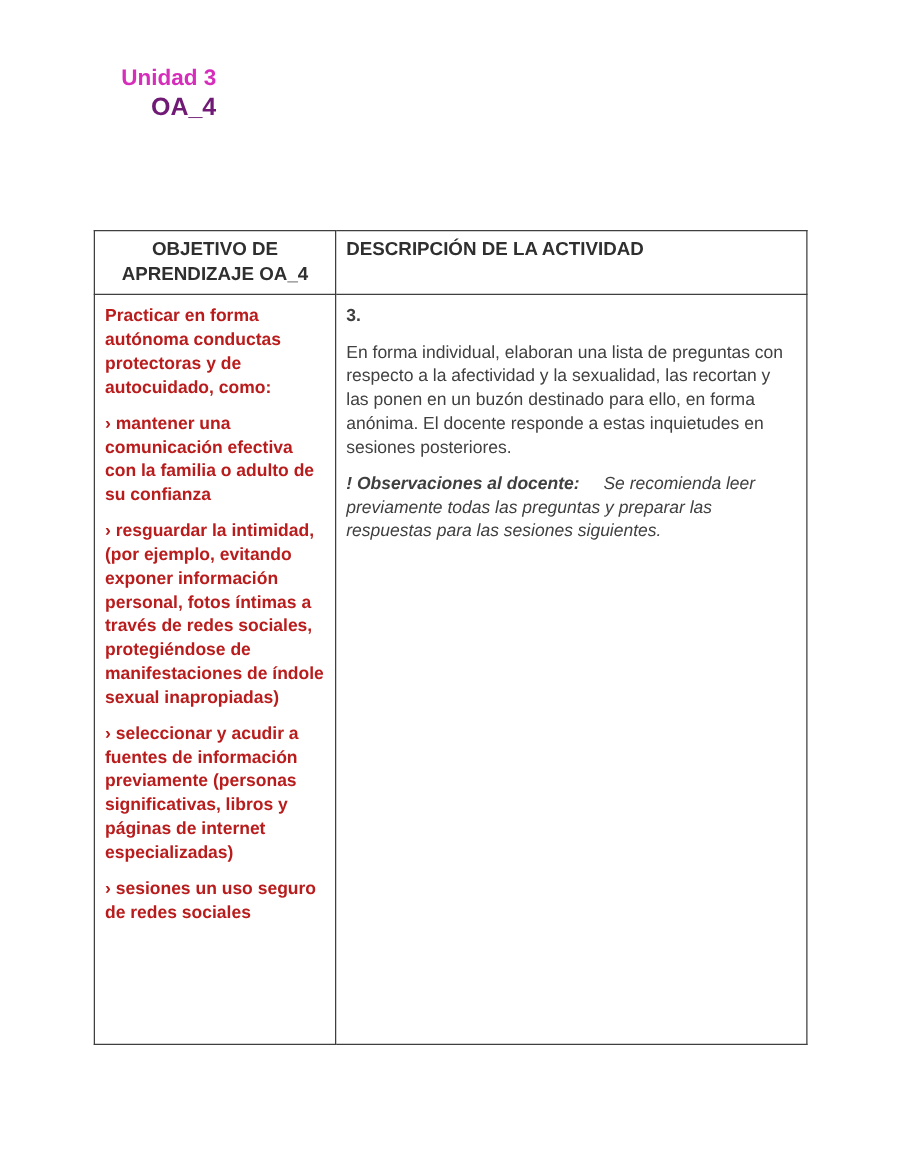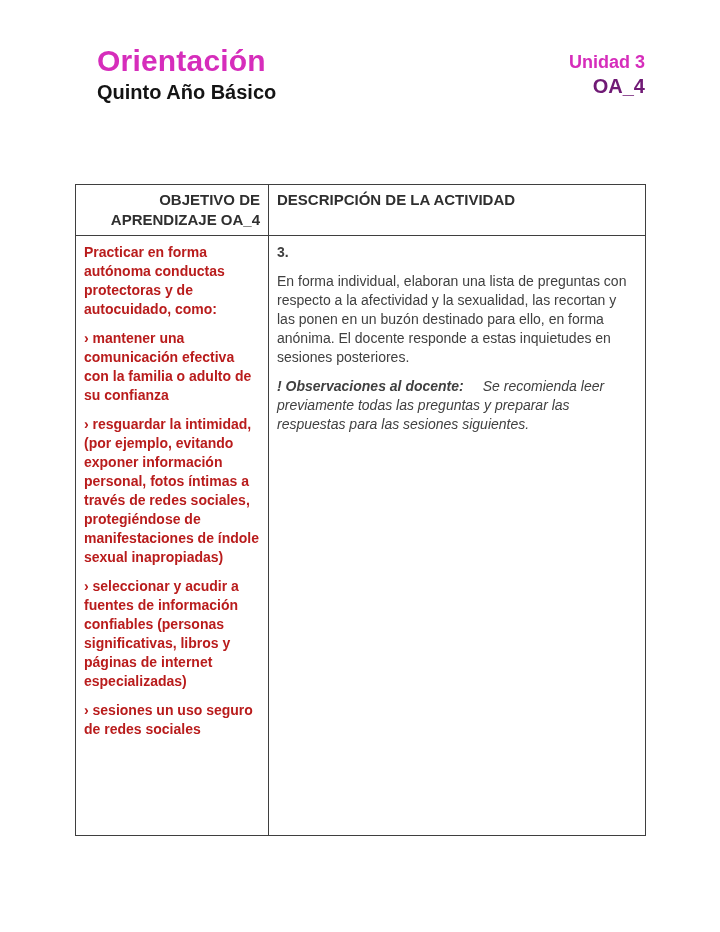--- a/index.html
+++ b/index.html
@@ -92,21 +92,21 @@
   .col-description { width: 377px; }
 
   .activity-table th {
     height: 48px;
     font-size: 15px;
     font-weight: bold;
     color: #2f2f2f;
     padding: 5px 8px;
     line-height: 20px;
   }
-  th.th-objective { text-align: right; }
+  th.th-objective { text-align: center; }
   th.th-description { text-align: left; }
 
   .activity-table td {
     height: 600px;
     padding: 7px 8px;
     font-size: 14px;
     line-height: 19px;
   }
   td.cell-objective { font-weight: bold; color: #b91c1c; }
   td.cell-description { color: #404040; }
@@ -121,24 +121,20 @@
     font-weight: bold;
     margin-right: 19px;
   }
 </style>
 </head>
 <body>
 
 <div class="page">
 
   <div class="doc-header">
-    <div class="header-left">
-      <div class="subject-title">Orientación</div>
-      <div class="grade-title">Quinto Año Básico</div>
-    </div>
     <div class="header-right">
       <div class="unit-label">Unidad 3</div>
       <div class="oa-label">OA_4</div>
     </div>
   </div>
 
 
   <table class="activity-table">
     <colgroup>
       <col class="col-objective">
@@ -149,21 +145,21 @@
         <th class="th-objective">OBJETIVO DE APRENDIZAJE OA_4</th>
         <th class="th-description">DESCRIPCIÓN DE LA ACTIVIDAD</th>
       </tr>
     </thead>
     <tbody>
       <tr>
         <td class="cell-objective">
           <p>Practicar en forma autónoma conductas protectoras y de autocuidado, como:</p>
           <p>› mantener una comunicación efectiva con la familia o adulto de su confianza</p>
           <p>› resguardar la intimidad, (por ejemplo, evitando exponer información personal, fotos íntimas a través de redes sociales, protegiéndose de manifestaciones de índole sexual inapropiadas)</p>
-          <p>› seleccionar y acudir a fuentes de información confiables (personas significativas, libros y páginas de internet especializadas)</p>
+          <p>› seleccionar y acudir a fuentes de información previamente (personas significativas, libros y páginas de internet especializadas)</p>
           <p>› sesiones un uso seguro de redes sociales</p>
         </td>
         <td class="cell-description">
           <p class="activity-number">3.</p>
           <p>En forma individual, elaboran una lista de preguntas con respecto a la afectividad y la sexualidad, las recortan y las ponen en un buzón destinado para ello, en forma anónima. El docente responde a estas inquietudes en sesiones posteriores.</p>
           <p class="teacher-note">
             <span class="note-label">! Observaciones al docente:</span><span>Se recomienda leer previamente todas las preguntas y preparar las respuestas para las sesiones siguientes.</span>
           </p>
         </td>
       </tr>

